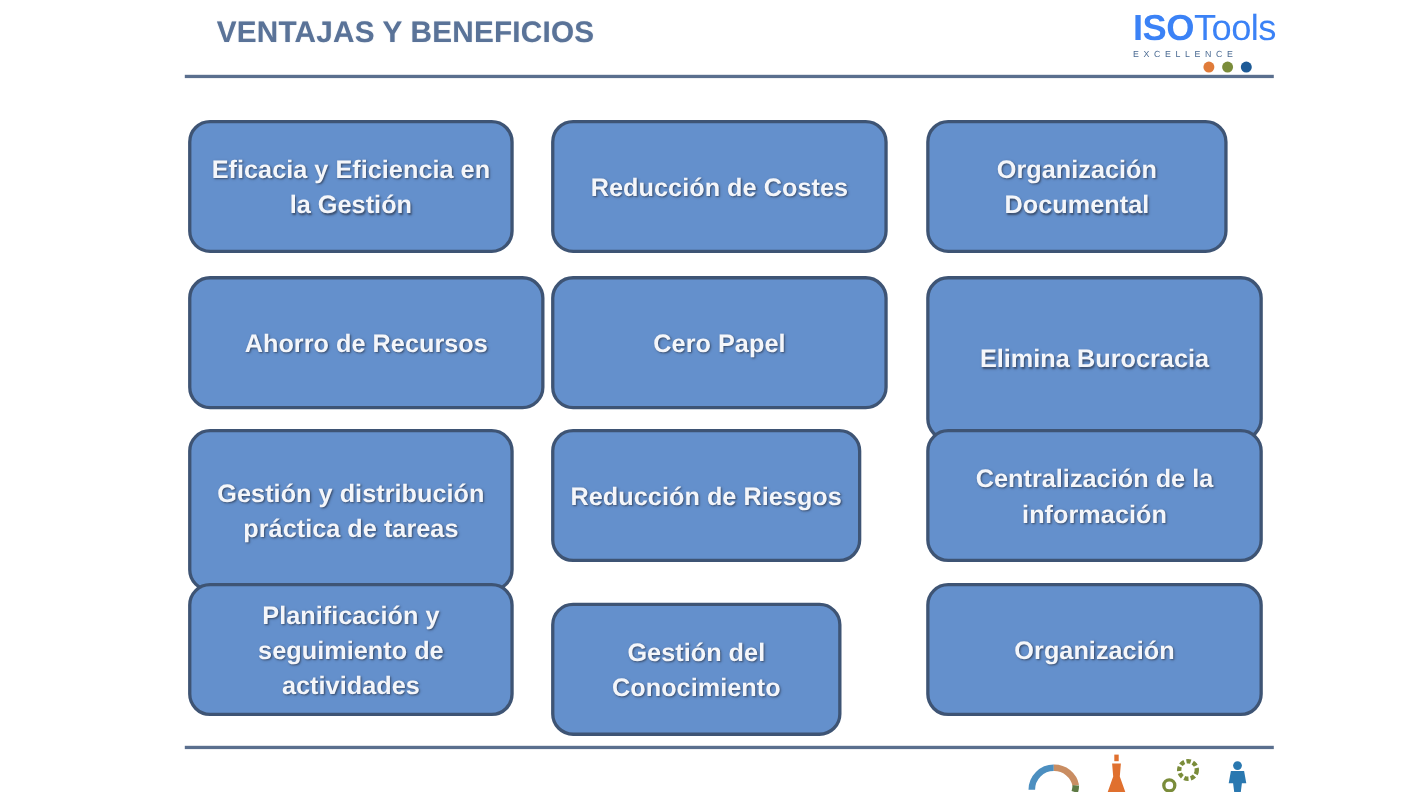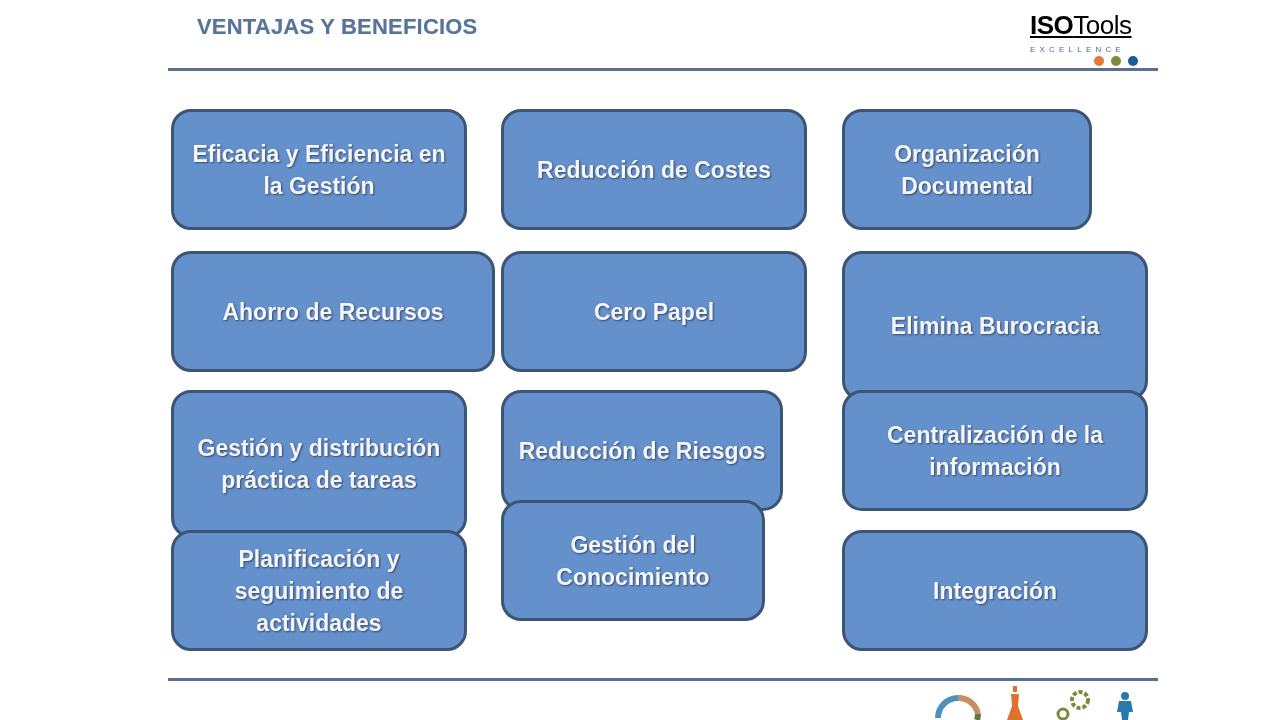--- a/index.html
+++ b/index.html
@@ -3,34 +3,34 @@
   <meta charset="utf-8">
   <style>
     html, body { margin: 0; padding: 0; }
     body {
       width: 1280px; height: 720px; overflow: hidden;
       background: #ffffff; position: relative;
       font-family: "Liberation Sans", sans-serif;
     }
     .title {
       position: absolute; left: 197px; top: 14px;
-      font-size: 22px; font-weight: bold; color: #5a7398;
+      font-size: 27px; font-weight: bold; color: #5a7398;
       letter-spacing: 0.2px;
       text-shadow: 0 0 1px rgba(90,115,152,0.4);
     }
     .rule {
       position: absolute; left: 168px; width: 990px; height: 3px;
       background: #5a6f8e;
     }
     .rule.top { top: 68px; }
     .rule.bottom { top: 678px; }
     .logo {
       position: absolute; left: 1030px; top: 12px; width: 100px;
     }
-    .logo .brand { font-size: 26px; color: #000000; line-height: 26px; letter-spacing: -0.5px; text-decoration: underline; }
+    .logo .brand { font-size: 33px; color: #3b82f6; line-height: 26px; letter-spacing: -0.5px; }
     .logo .brand b { font-weight: bold; }
     .logo .sub { font-size: 8px; letter-spacing: 4.2px; color: #4a6a92; margin-top: 7px; }
     .logo .dots { position: absolute; left: 64px; top: 44px; display: flex; gap: 7px; }
     .logo .dot { width: 10px; height: 10px; border-radius: 50%; }
     .box {
       position: absolute; width: 290px; height: 116px;
       background: #6490cc; border: 3px solid #3e5474;
       border-radius: 20px; box-sizing: border-box;
       display: flex; align-items: center; justify-content: center;
       text-align: center; color: #f4f6fa;
@@ -56,21 +56,21 @@
 </div>
 
 <div class="rule top"></div>
 
 <div class="box" style="left:171px;top:109px;width:296px;height:121px">
     <span>Eficacia y Eficiencia en la Gestión</span>
   </div>
 <div class="box" style="left:501px;top:109px;width:306px;height:121px">
     <span>Reducción de Costes</span>
   </div>
-<div class="box" style="left:842px;top:109px;width:250px;height:121px">
+<div class="box" style="left:842px;top:109px;width:274px;height:121px">
     <span style="padding:0 40px;display:block">Organización Documental</span>
   </div>
 
 <div class="box" style="left:171px;top:251px;width:324px;height:121px">
     <span>Ahorro de Recursos</span>
   </div>
 <div class="box" style="left:501px;top:251px;width:306px;height:121px">
     <span>Cero Papel</span>
   </div>
 <div class="box" style="left:842px;top:251px;width:306px;height:150px">
@@ -83,25 +83,25 @@
 <div class="box" style="left:501px;top:390px;width:282px;height:121px">
     <span>Reducción de Riesgos</span>
   </div>
 <div class="box" style="left:842px;top:390px;width:306px;height:121px">
     <span>Centralización de la información</span>
   </div>
 
 <div class="box" style="left:171px;top:530px;width:296px;height:121px">
     <span style="padding:0 20px;display:block">Planificación y seguimiento de actividades</span>
   </div>
-<div class="box" style="left:501px;top:500px;width:264px;height:121px">
+<div class="box" style="left:501px;top:548px;width:264px;height:121px">
     <span style="padding:0 50px;display:block">Gestión del Conocimiento</span>
   </div>
 <div class="box" style="left:842px;top:530px;width:306px;height:121px">
-    <span>Integración</span>
+    <span>Organización</span>
   </div>
 
 <div class="rule bottom"></div>
 
 <svg class="footer-icons" viewBox="0 0 220 36">
   <g>
     <path d="M8 34 A20 20 0 0 1 28 14" fill="none" stroke="#4c8fc0" stroke-width="6"></path>
     <path d="M28 14 A20 20 0 0 1 48 30" fill="none" stroke="#c98d62" stroke-width="6"></path>
     <path d="M48 30 A20 20 0 0 1 47 36" fill="none" stroke="#5e7a44" stroke-width="6"></path>
   </g>

